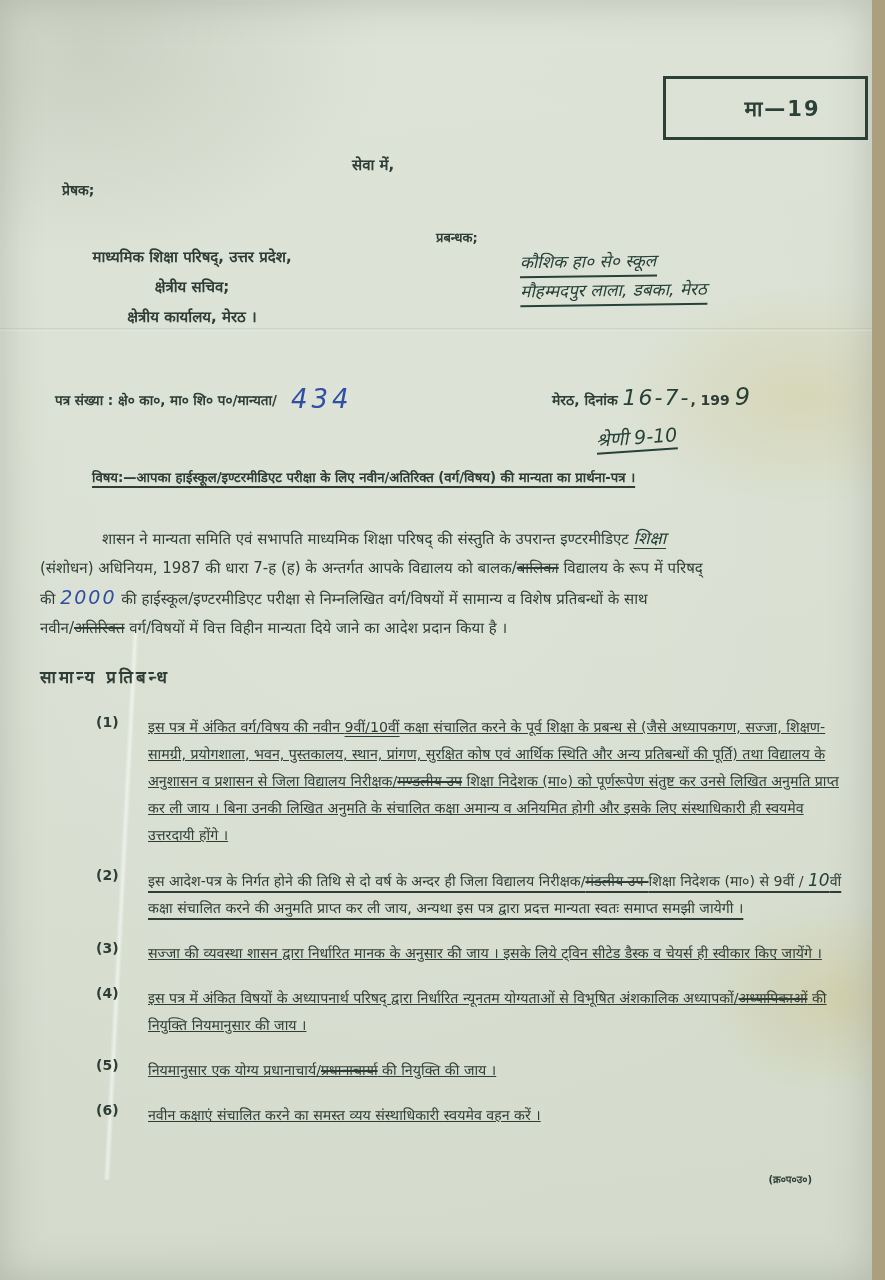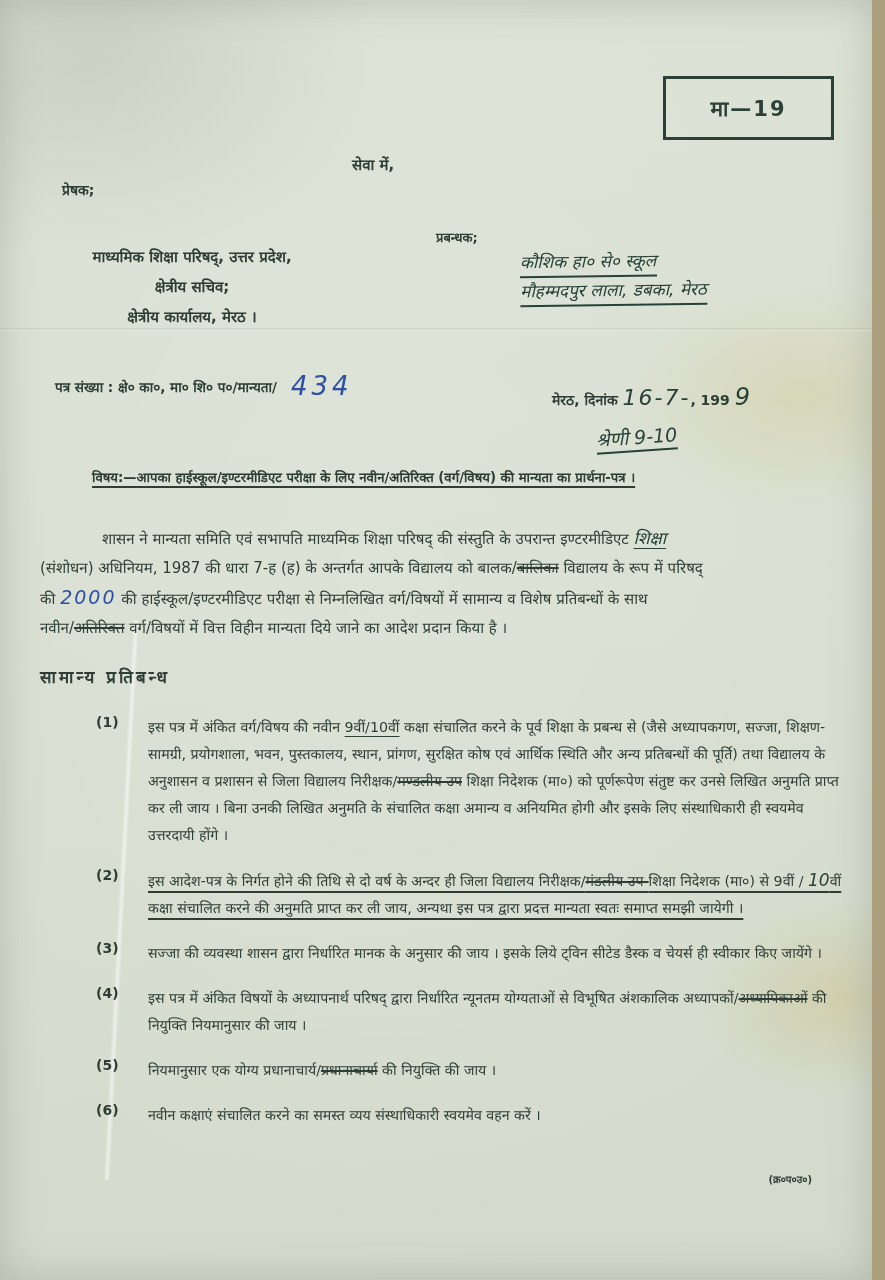--- a/index.html
+++ b/index.html
@@ -27,38 +27,38 @@
   .crease-h{position:absolute;left:0;right:0;top:328px;height:3px;
     background:linear-gradient(to bottom,rgba(120,125,110,0.18),rgba(255,255,255,0.3));}
 
   .abs{position:absolute;}
   .printed{color:#2e3d36;}
 
   .stamp-box{
     left:663px;top:76px;width:165px;height:58px;
     border:3px solid #2c4038;
     display:flex;align-items:center;justify-content:center;
-    font-size:21px;font-weight:bold;letter-spacing:2px;color:#2c4038;
+    font-size:21px;font-weight:bold;letter-spacing:2px;color:#2c4038;padding-left:34px;
   }
 
   .salutation{left:352px;top:154px;font-size:15px;font-weight:bold;}
   .sender-label{left:36px;top:180px;font-size:14px;font-weight:bold;margin-left:26px;}
   .recipient-label{left:436px;top:228px;font-size:13px;font-weight:bold;}
 
   .sender-block{left:52px;top:242px;width:280px;text-align:center;
     font-size:15px;font-weight:bold;line-height:30px;}
   .recipient-block{left:520px;top:247px;width:330px;
     font-size:17px;line-height:26px;transform:rotate(-0.8deg);}
   .recipient-block .line{display:inline-block;border-bottom:2px solid #274138;
     padding-bottom:1px;}
 
   .hand{color:#274138;font-style:italic;}
   .hand-blue{color:#2e4fa3;font-style:italic;}
 
-  .ref-row{left:55px;top:368px;font-size:13.5px;font-weight:bold;white-space:nowrap;}
+  .ref-row{left:55px;top:381px;font-size:13.5px;font-weight:bold;white-space:nowrap;}
   .ref-number{font-size:26px;font-weight:normal;letter-spacing:4px;position:relative;top:3px;margin-left:14px;}
 
   .date-row{left:552px;top:383px;font-size:14px;font-weight:bold;white-space:nowrap;}
   .date-hand{font-size:22px;font-weight:normal;letter-spacing:2px;}
   .date-digit{font-size:24px;font-weight:normal;}
 
   .class-note{left:596px;top:424px;font-size:19px;
     border-bottom:2px solid #274138;transform:rotate(-4deg);}
 
   .subject{left:52px;top:468px;width:808px;font-size:13.2px;font-weight:bold;
@@ -67,21 +67,21 @@
   .flow{left:40px;top:524px;width:806px;}
   .body-line{font-size:15px;font-weight:500;line-height:29px;white-space:nowrap;}
   .body-line.indent{padding-left:62px;}
 
   .section-heading{margin-top:22px;text-align:left;font-size:17px;font-weight:bold;
     letter-spacing:3px;}
 
   .conds{margin-top:26px;padding-left:56px;padding-right:4px;}
   .cond{display:flex;margin-bottom:18px;}
   .cond-num{width:52px;flex-shrink:0;font-size:14px;font-weight:bold;}
-  .cond-text{flex:1;font-size:14.2px;font-weight:500;line-height:27px;text-align:left;}
+  .cond-text{flex:1;font-size:14.2px;font-weight:500;line-height:27px;text-align:left;text-decoration:underline;}
   .cond-text.u{text-decoration:underline;text-underline-offset:5px;text-decoration-thickness:1.5px;}
 
   .seg.strike{text-decoration:line-through;text-decoration-thickness:2px;}
   .seg.u{text-decoration:underline;text-underline-offset:4px;}
   .seg.hand{font-style:italic;color:#274138;font-size:17px;}
   .seg.blue{color:#2e4fa3;font-size:19px;letter-spacing:2px;}
 
   .footer-code{right:60px;top:1172px;font-size:10px;font-weight:bold;}
 </style>
 </head>

